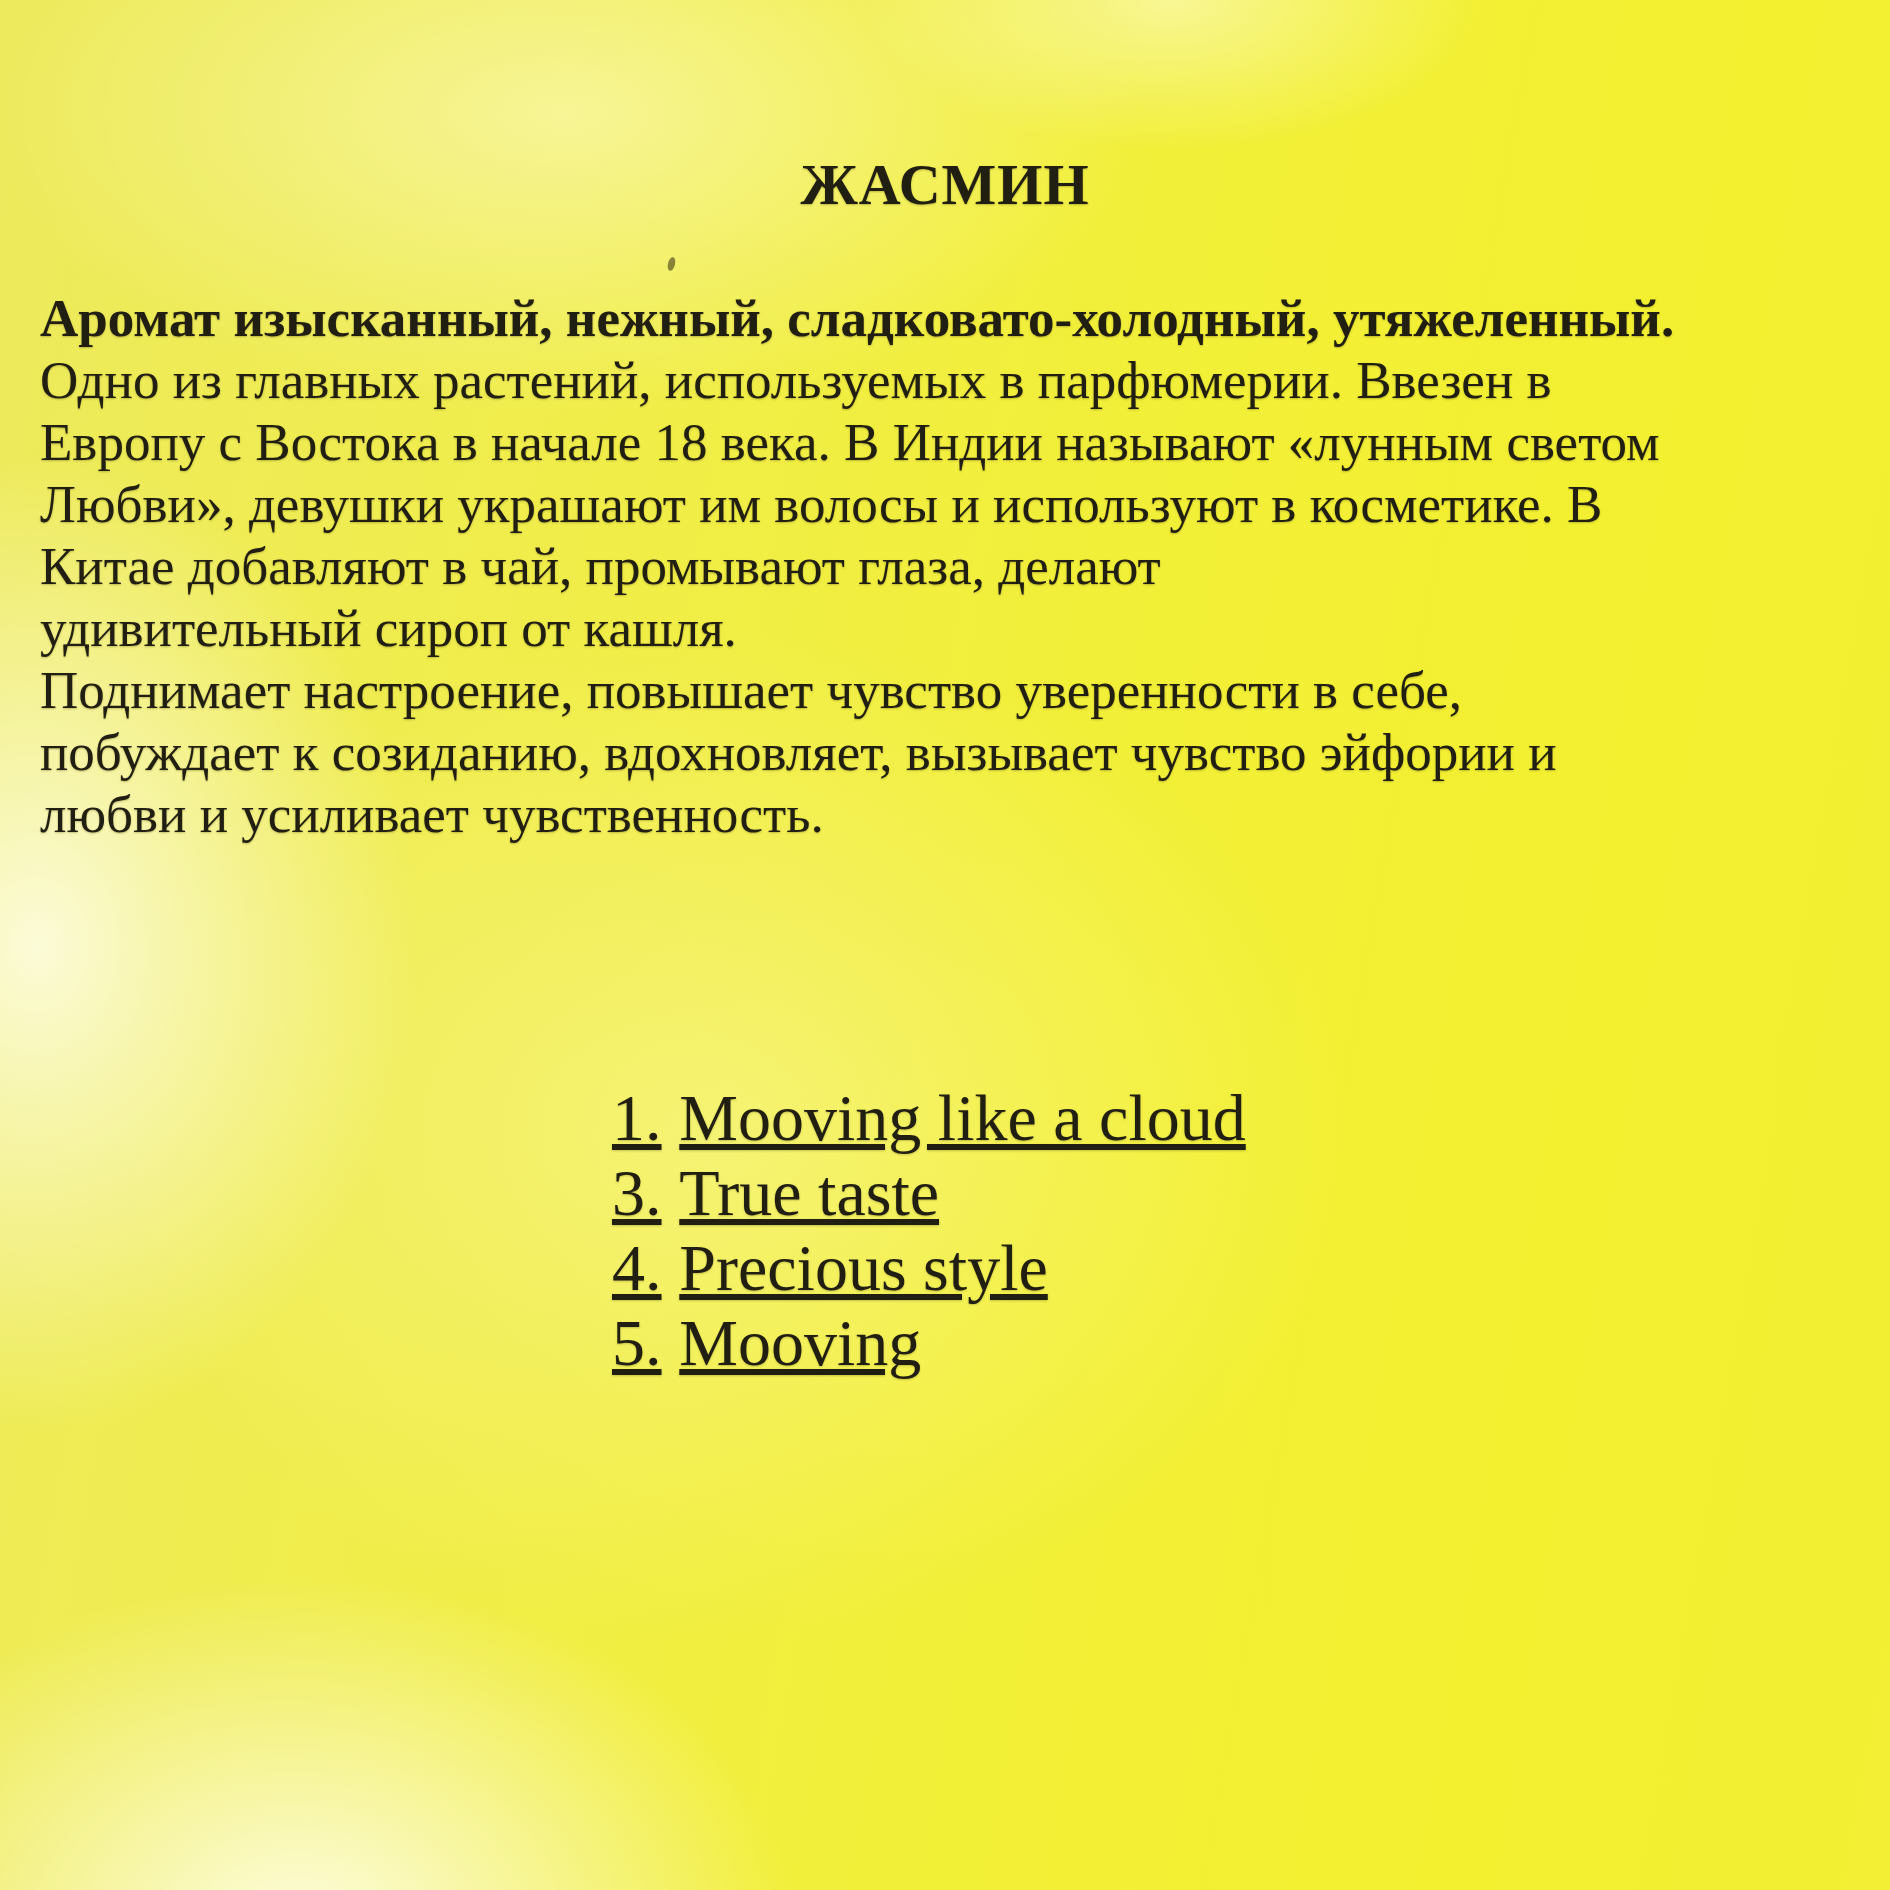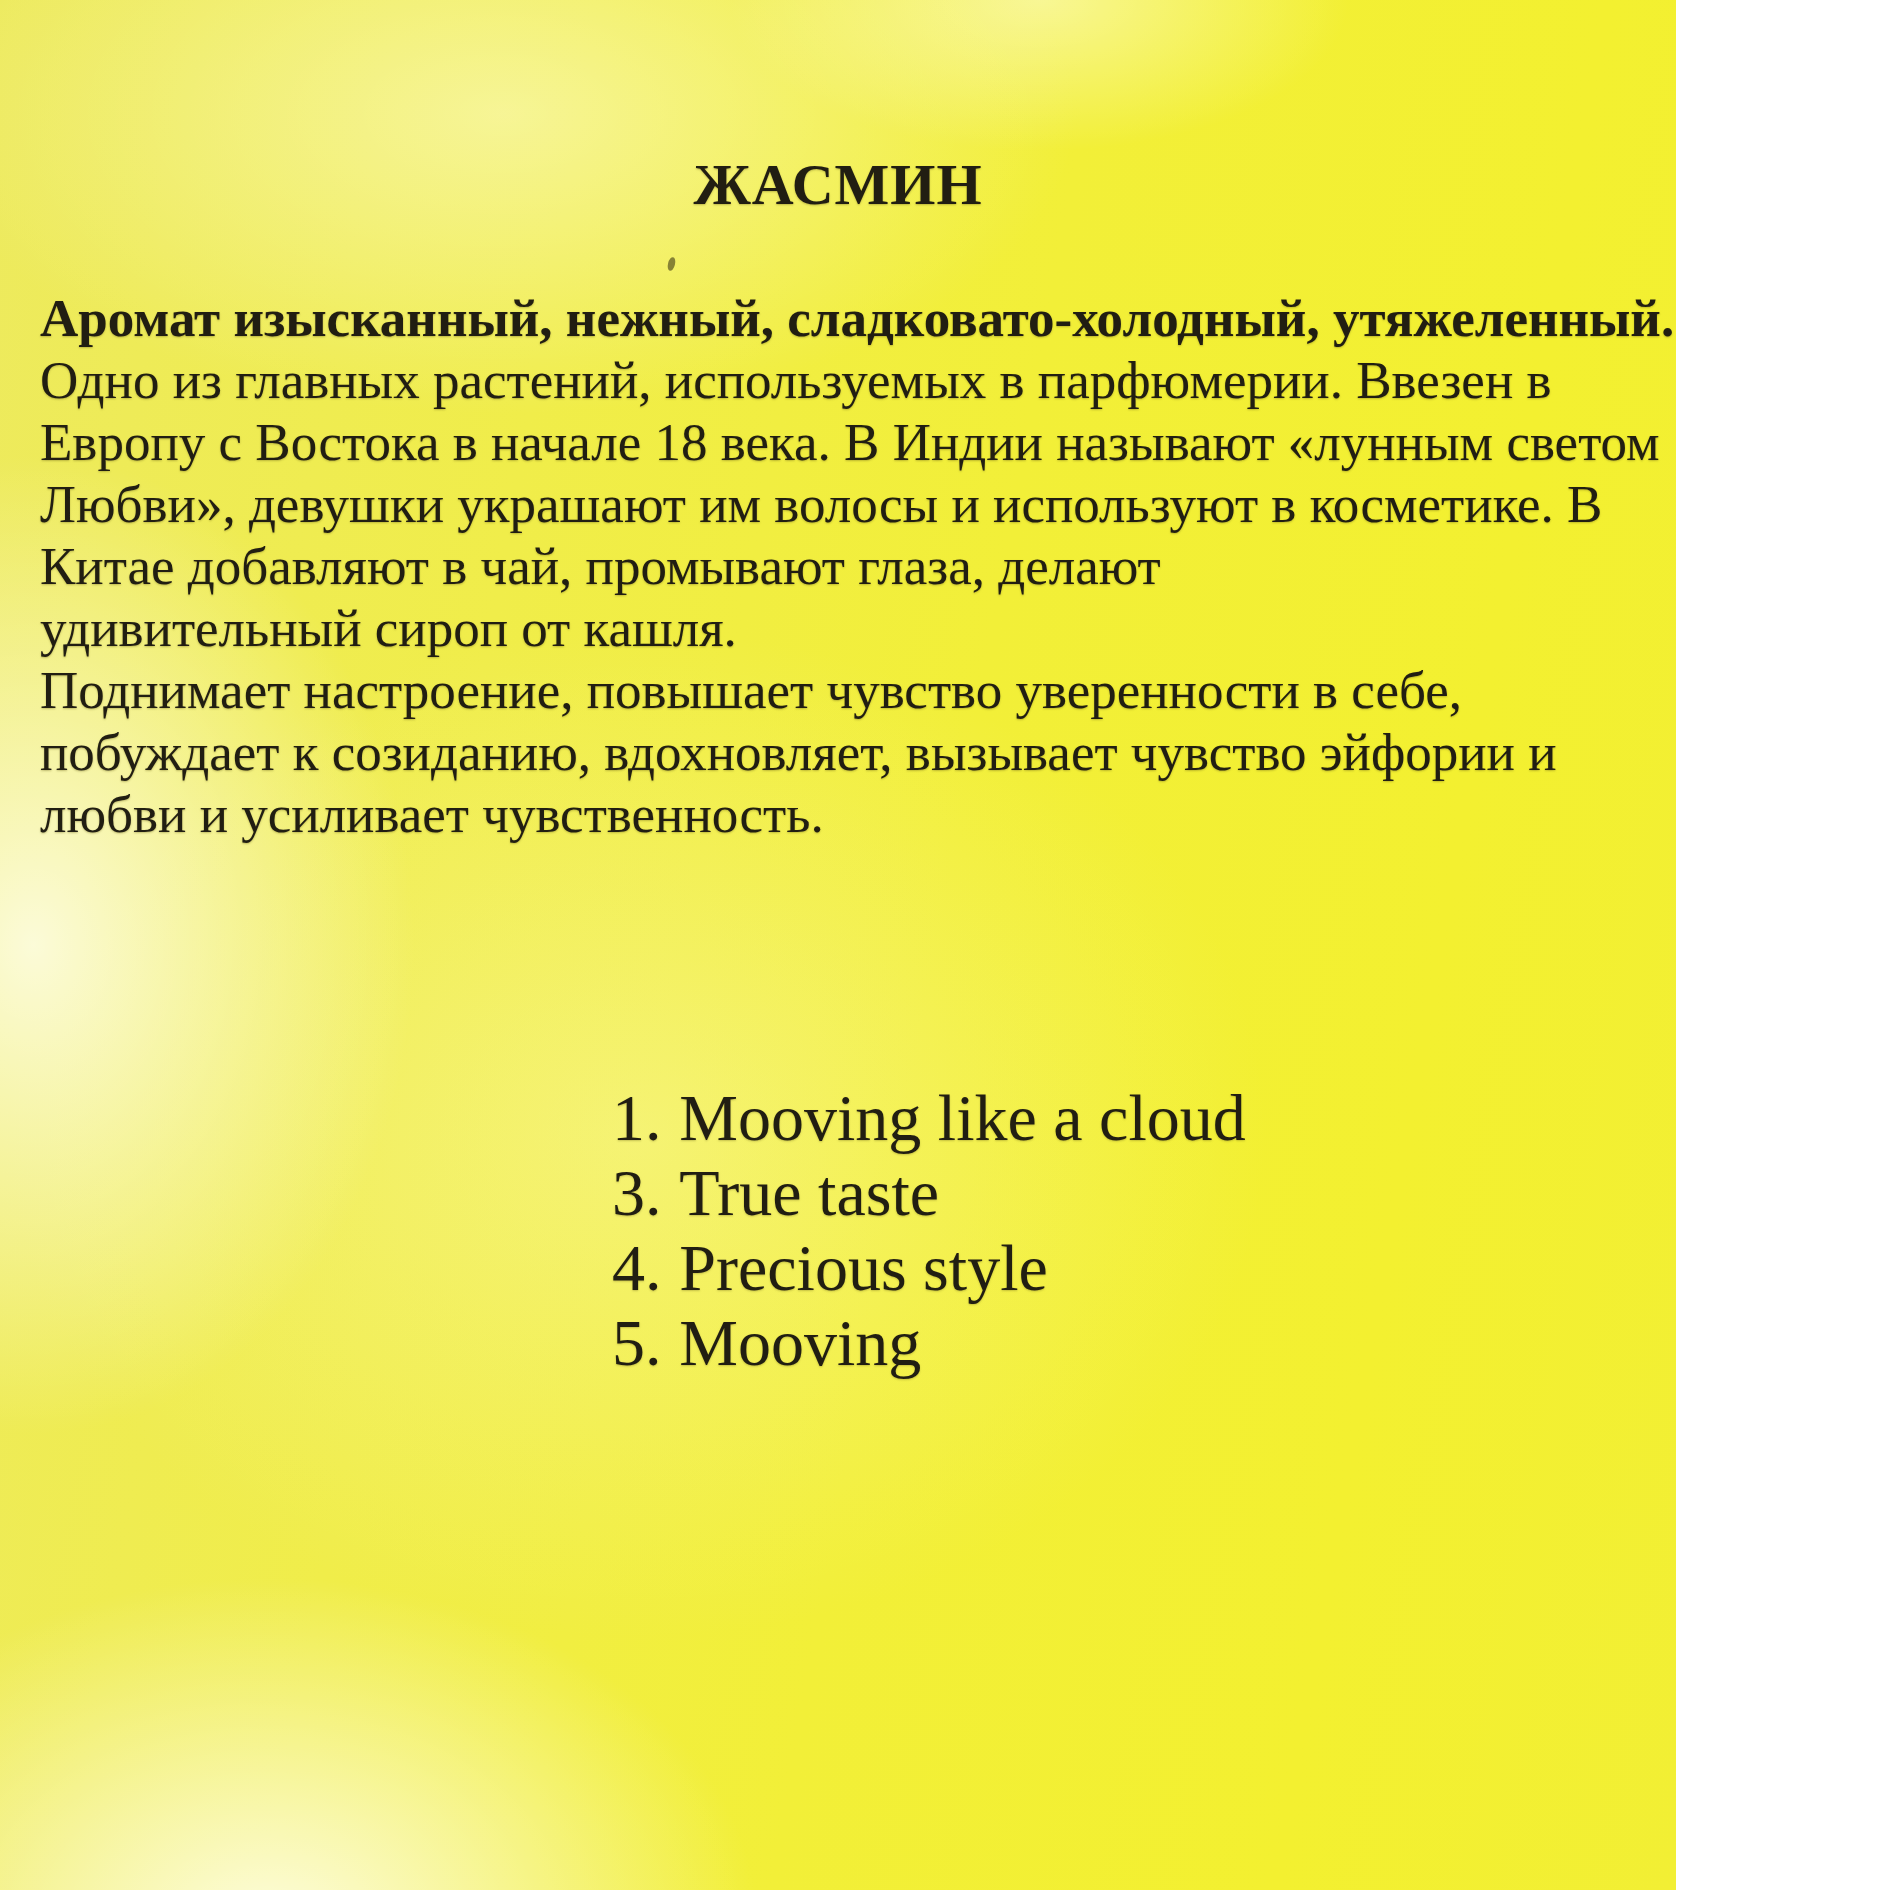--- a/index.html
+++ b/index.html
@@ -7,21 +7,21 @@
     padding: 0;
   }
   body {
     width: 1890px;
     height: 1890px;
     overflow: hidden;
     font-family: "Liberation Serif", "DejaVu Serif", serif;
   }
   .page {
     position: relative;
-    width: 1676px;
+    width: 1890px;
     height: 1890px;
     color: #211e12;
     background-color: #f1ee38;
     background-image:
       radial-gradient(ellipse 560px 720px at 2% 50%,  rgba(255,255,248,0.80) 0%, rgba(255,255,248,0) 68%),
       radial-gradient(ellipse 700px 500px at 16% 102%, rgba(255,255,246,0.85) 0%, rgba(255,255,246,0) 70%),
       radial-gradient(ellipse 820px 430px at 30% 6%,  rgba(255,255,238,0.45) 0%, rgba(255,255,238,0) 70%),
       radial-gradient(ellipse 430px 210px at 62% 0%,  rgba(255,255,238,0.50) 0%, rgba(255,255,238,0) 72%),
       radial-gradient(ellipse 900px 720px at 38% 60%, rgba(252,250,190,0.40) 0%, rgba(252,250,190,0) 70%),
       linear-gradient(100deg, #edea5e 0%, #f0ed4a 30%, #f2ef38 55%, #f3f030 80%, #f2ef34 100%);
@@ -62,20 +62,21 @@
     left: 612px;
     margin: 0;
     padding: 0;
     list-style: none;
     font-size: 66px;
     line-height: 75px;
     text-shadow: 0 1px 2px rgba(110,100,25,0.35);
   }
   .track-list li {
     white-space: nowrap;
+    text-decoration: underline;
   }
   .track-num {
     margin-right: 0.27em;
   }
   .speck {
     position: absolute;
     left: 668px;
     top: 257px;
     width: 7px;
     height: 14px;

